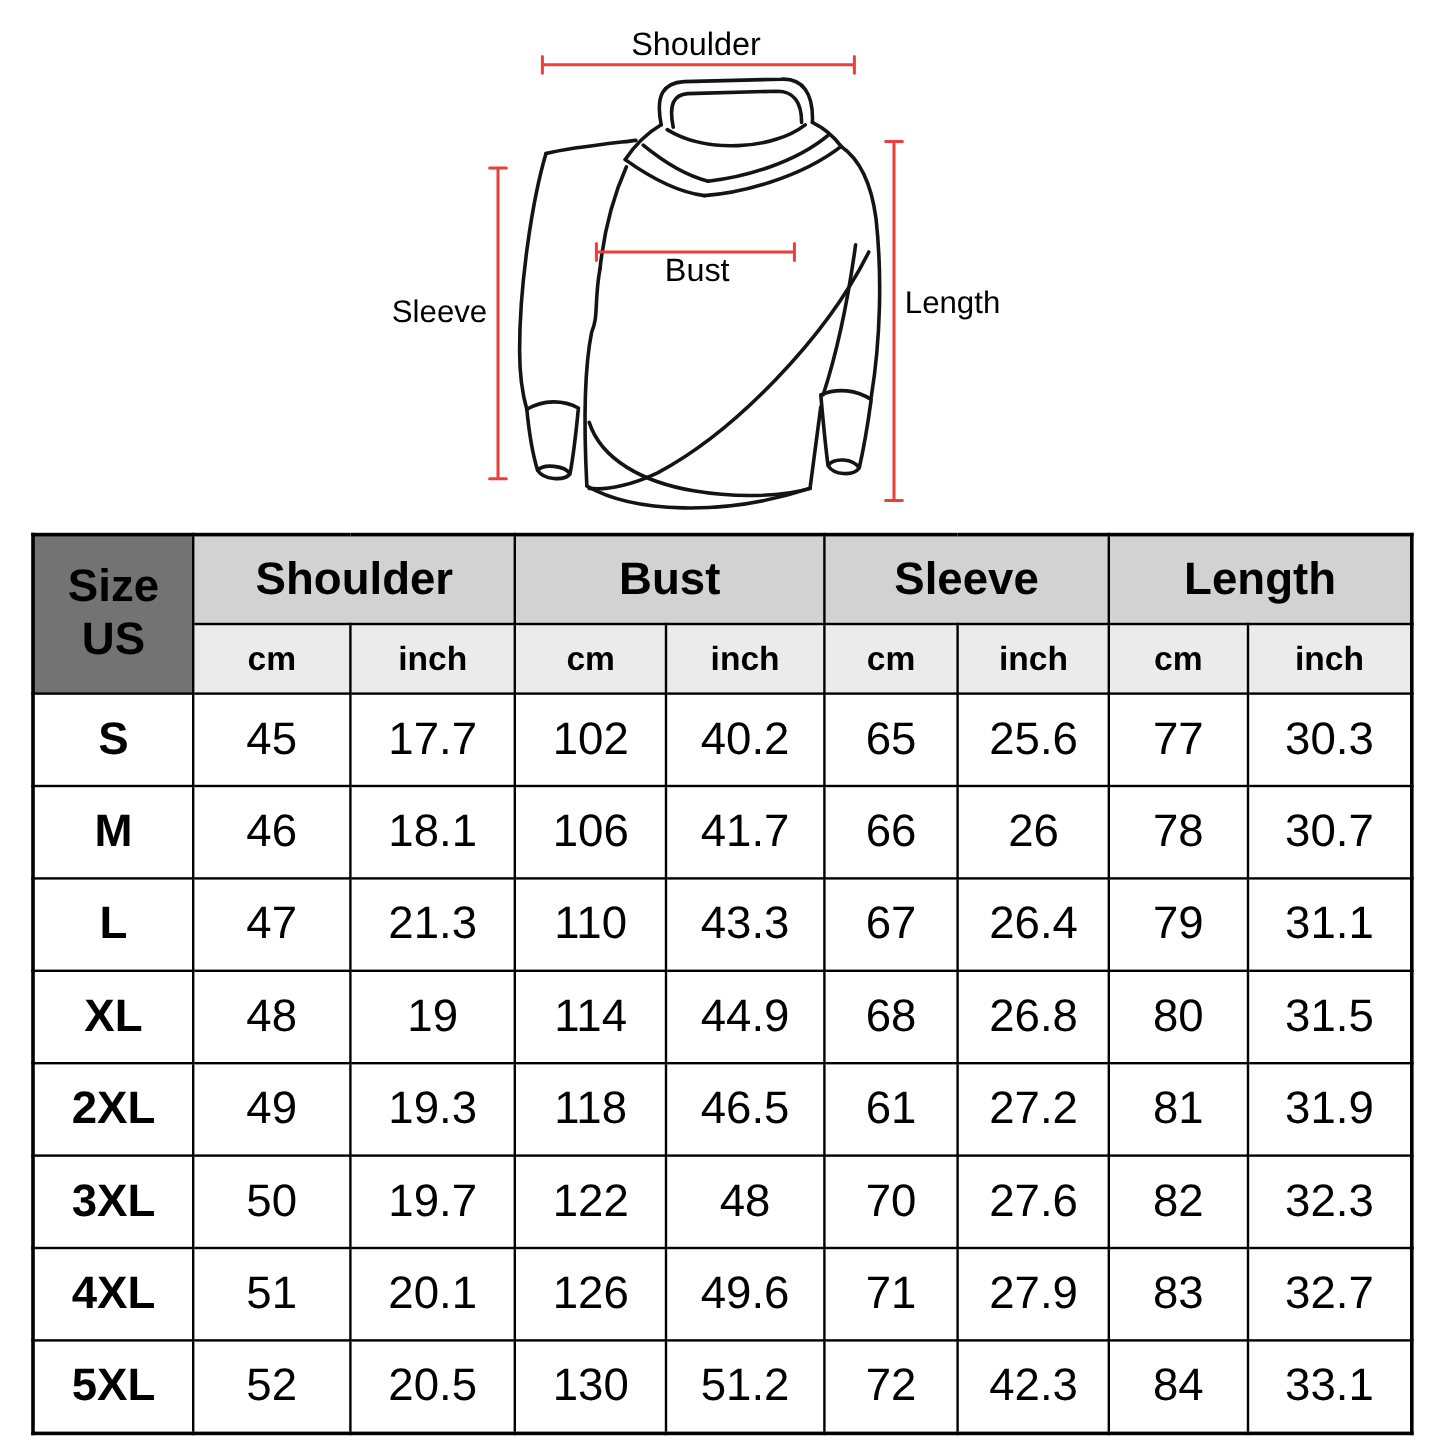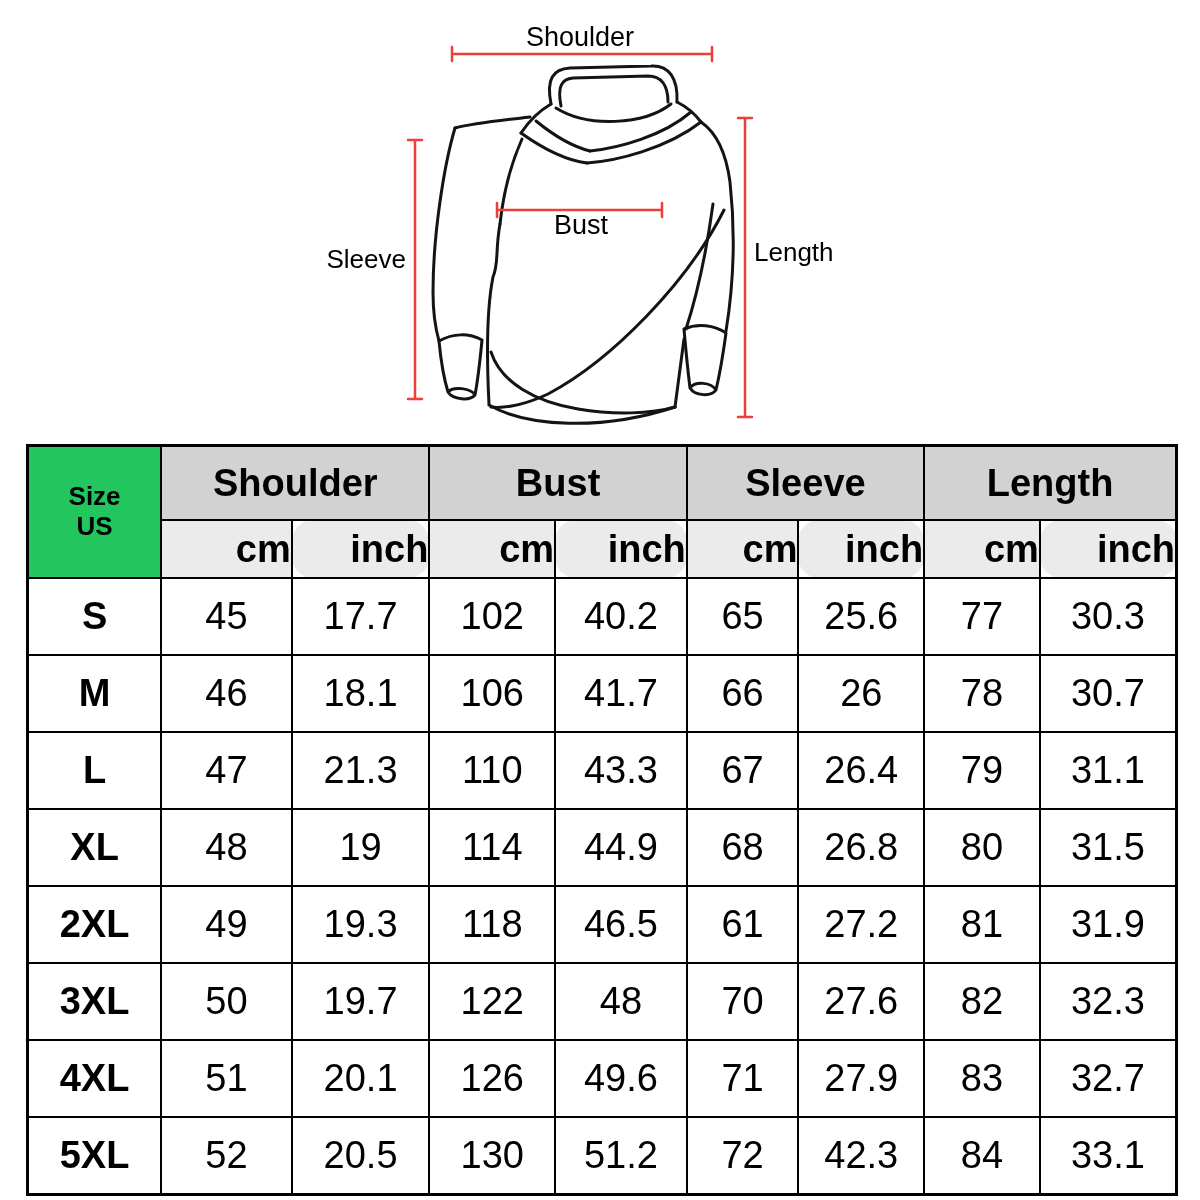--- a/index.html
+++ b/index.html
@@ -11,25 +11,25 @@
   svg text{font-family:"Liberation Sans", sans-serif;fill:#000;}
 
   table.size-chart{
     position:absolute;left:26px;top:444px;width:1152px;
     border-collapse:collapse;table-layout:fixed;
     border:3px solid #000;text-align:center;
   }
   table.size-chart th, table.size-chart td{
     border:2px solid #000;padding:0;vertical-align:middle;color:#000;
   }
-  .size-th{background:#22c55e;font-size:26px;font-weight:bold;line-height:1.15;}
+  .size-th{background:#737373;font-size:38px;font-weight:bold;line-height:1.15;}
   .group-th{background:#d2d2d2;font-size:38px;font-weight:bold;height:72px;}
-  .unit-th{background:#ebebeb;font-size:38px;font-weight:bold;height:56px;text-align:right;}
+  .unit-th{background:#ebebeb;font-size:28px;font-weight:bold;height:56px;}
   .unit-cm{border-right:hidden;}
-  .unit-inch{border-left:hidden;border-radius:21px;}
+  .unit-inch{border-left:hidden;}
   tbody th.size-cell{font-size:38px;font-weight:bold;background:#fff;height:75px;}
   tbody td.val-cell{font-size:38px;font-weight:400;background:#fff;}
 </style>
 </head>
 <body>
 
 <div class="diagram-wrap">
   <svg width="1200" height="445" viewBox="0 0 1200 445">
 
     <g fill="none" stroke="#141414" stroke-width="3" stroke-linecap="round" stroke-linejoin="round">

